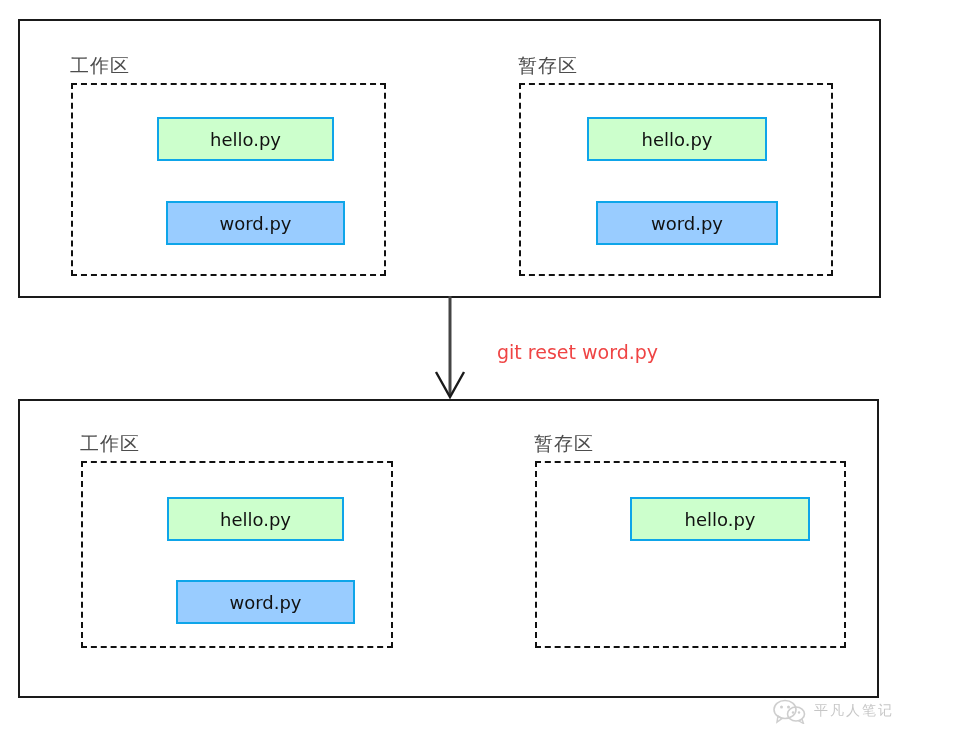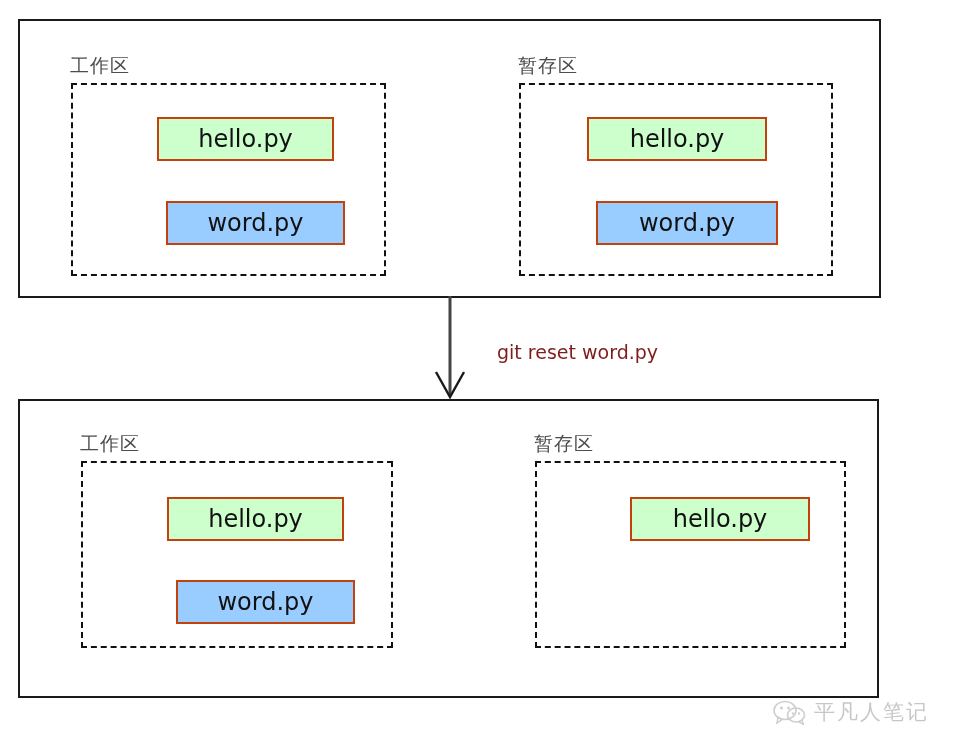--- a/index.html
+++ b/index.html
@@ -44,62 +44,62 @@
     position: absolute;
     box-sizing: border-box;
     border: 2px dashed #111111;
     background: transparent;
   }
 
   
   .file-chip {
     position: absolute;
     box-sizing: border-box;
-    border: 2px solid #c2410c;
+    border: 2px solid #0ea5e9;
     display: flex;
     align-items: center;
     justify-content: center;
-    font-size: 24px;
+    font-size: 18px;
     color: #111111;
     white-space: nowrap;
     font-family: "DejaVu Sans", "Liberation Sans", sans-serif;
   }
   .file-chip.green { background: #ccffcc; }
   .file-chip.blue  { background: #99ccff; margin-left: 7px; }
 
   
   #arrow-wrap {
     position: absolute;
     left: 425px;
     top: 296px;
     width: 60px;
     height: 104px;
   }
   #arrow-label {
     position: absolute;
     left: 497px;
     top: 341px;
     font-size: 19px;
-    color: #7f1d1d;
+    color: #ef4444;
     white-space: nowrap;
     font-family: "DejaVu Sans", "Liberation Sans", sans-serif;
   }
 
   
   #watermark {
     position: absolute;
     left: 772px;
     top: 698px;
     display: flex;
     align-items: center;
     gap: 8px;
     opacity: 0.42;
   }
   #watermark .wm-text {
-    font-size: 21px;
+    font-size: 14px;
     color: #7a7a7a;
     letter-spacing: 2px;
     white-space: nowrap;
     font-family: Liberation Mono, monospace;
   }
 </style>
 </head>
 <body>
 
 <div id="canvas">

